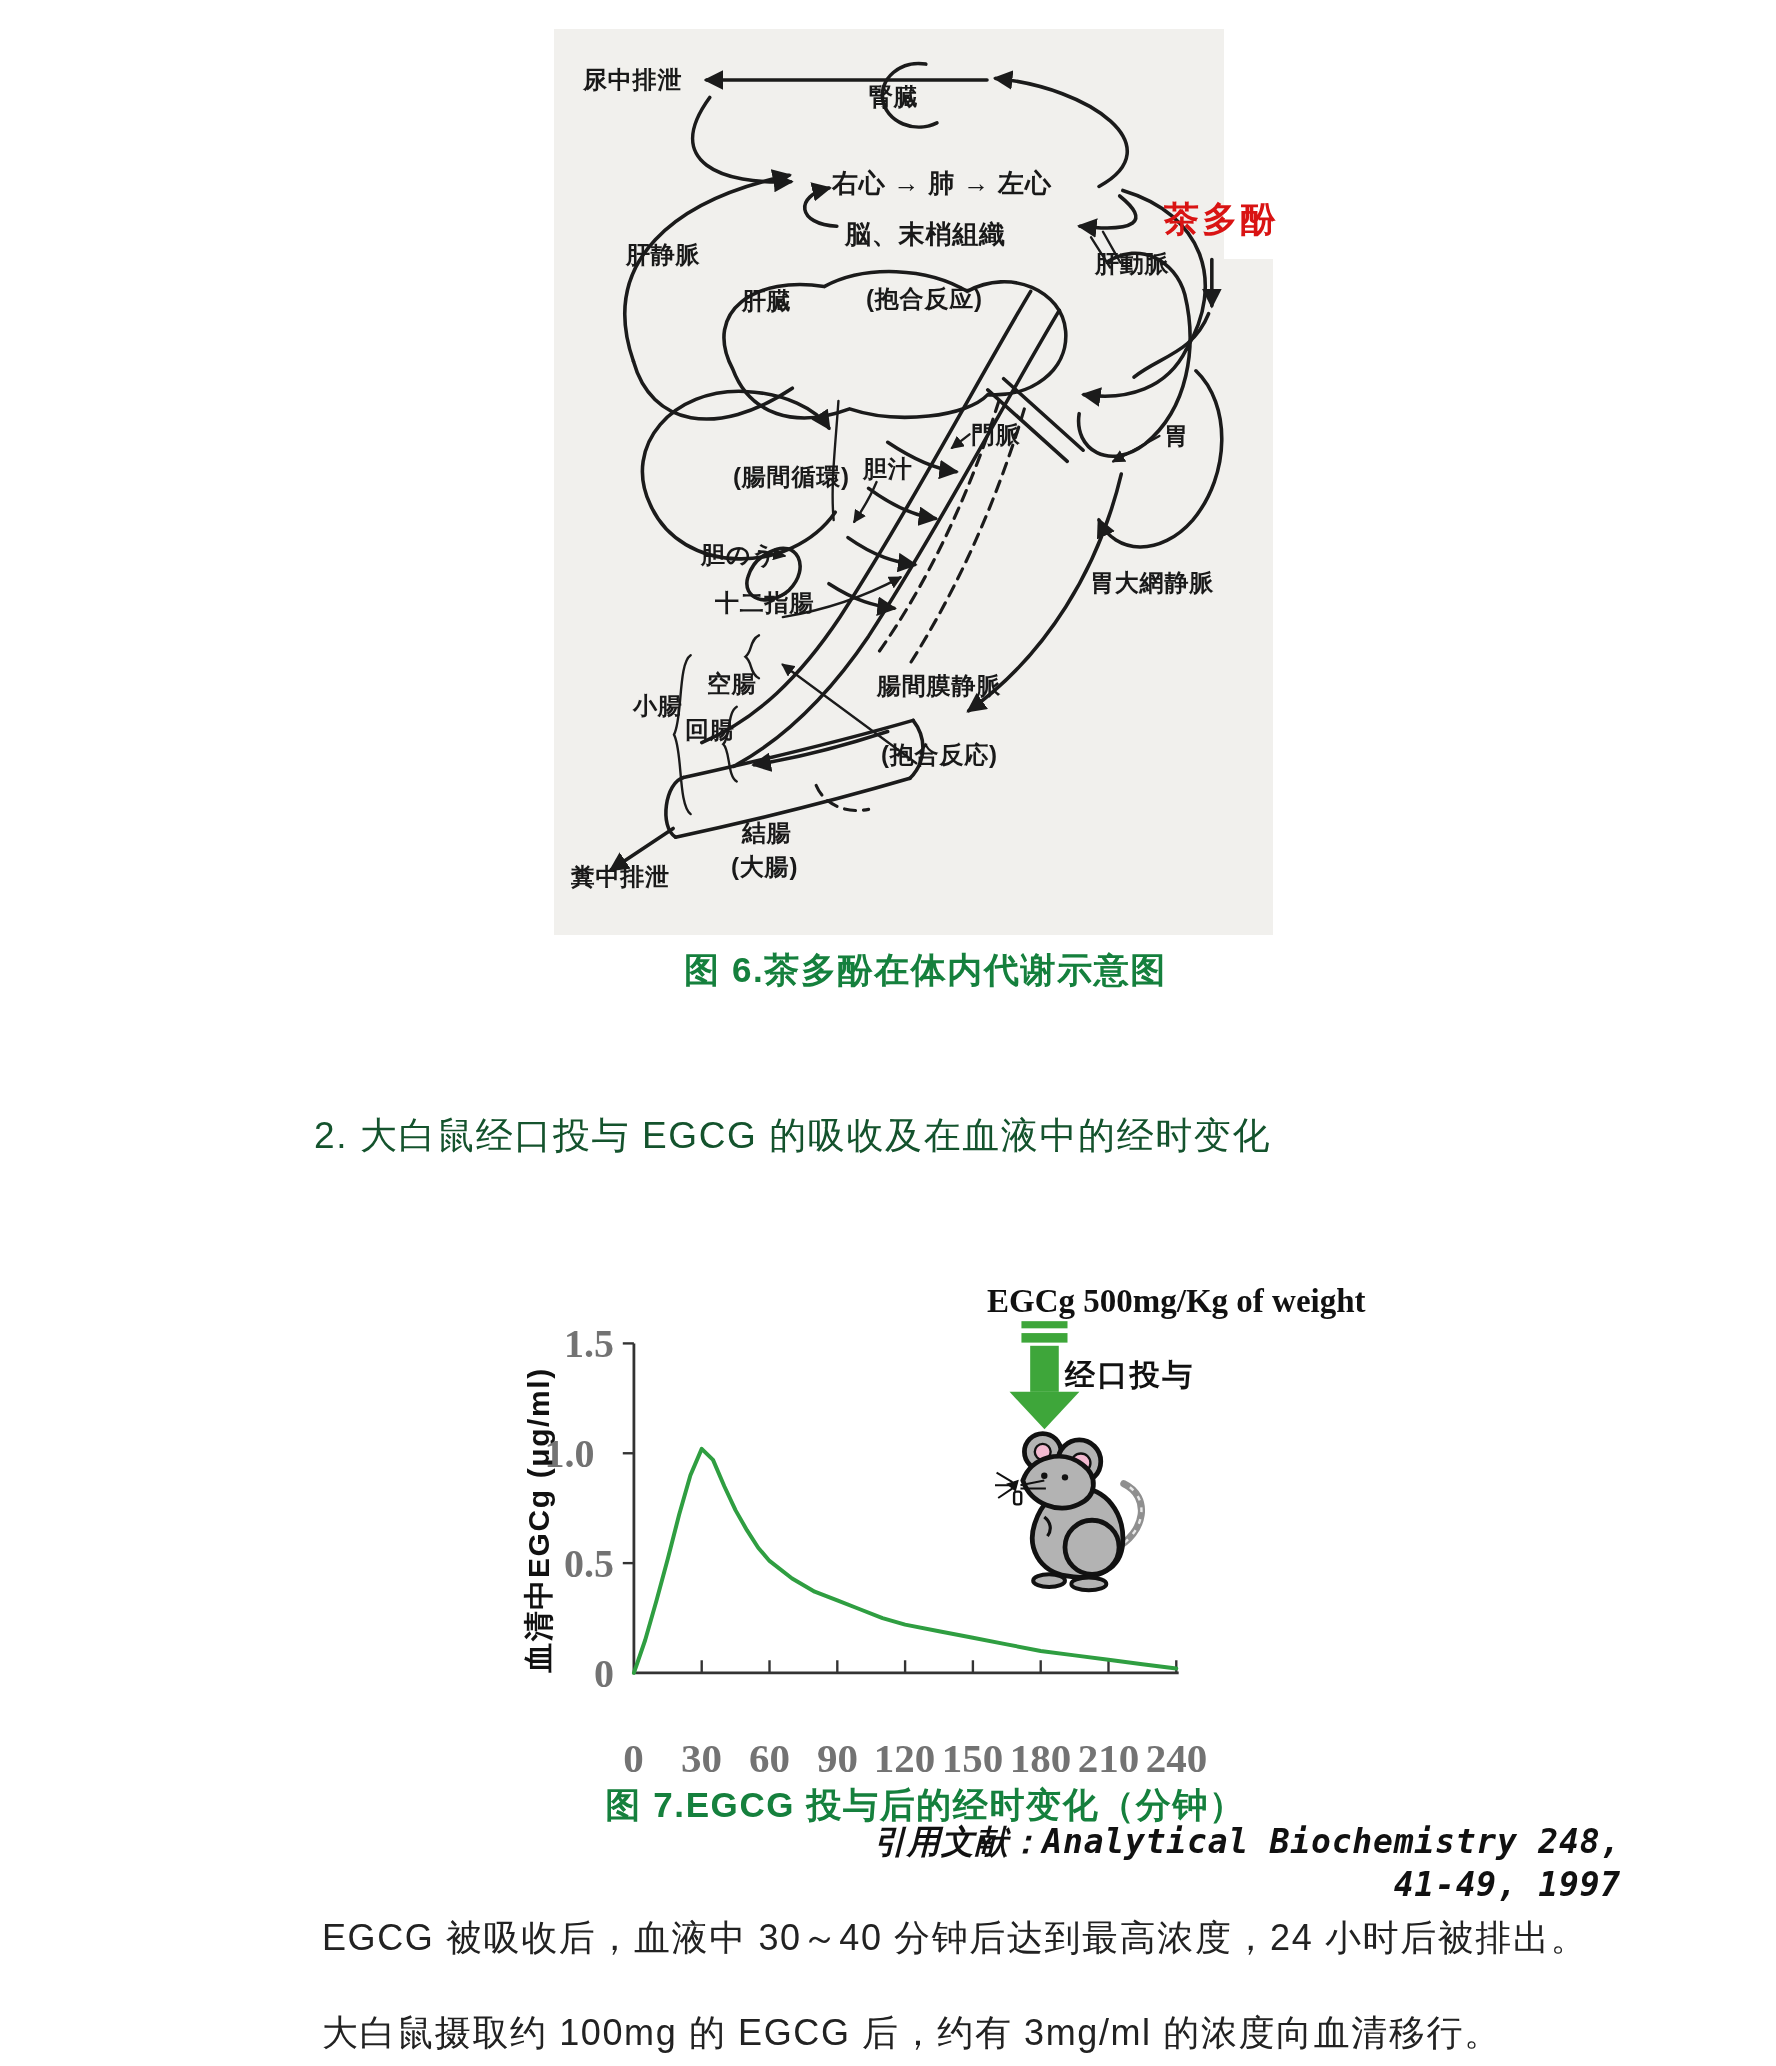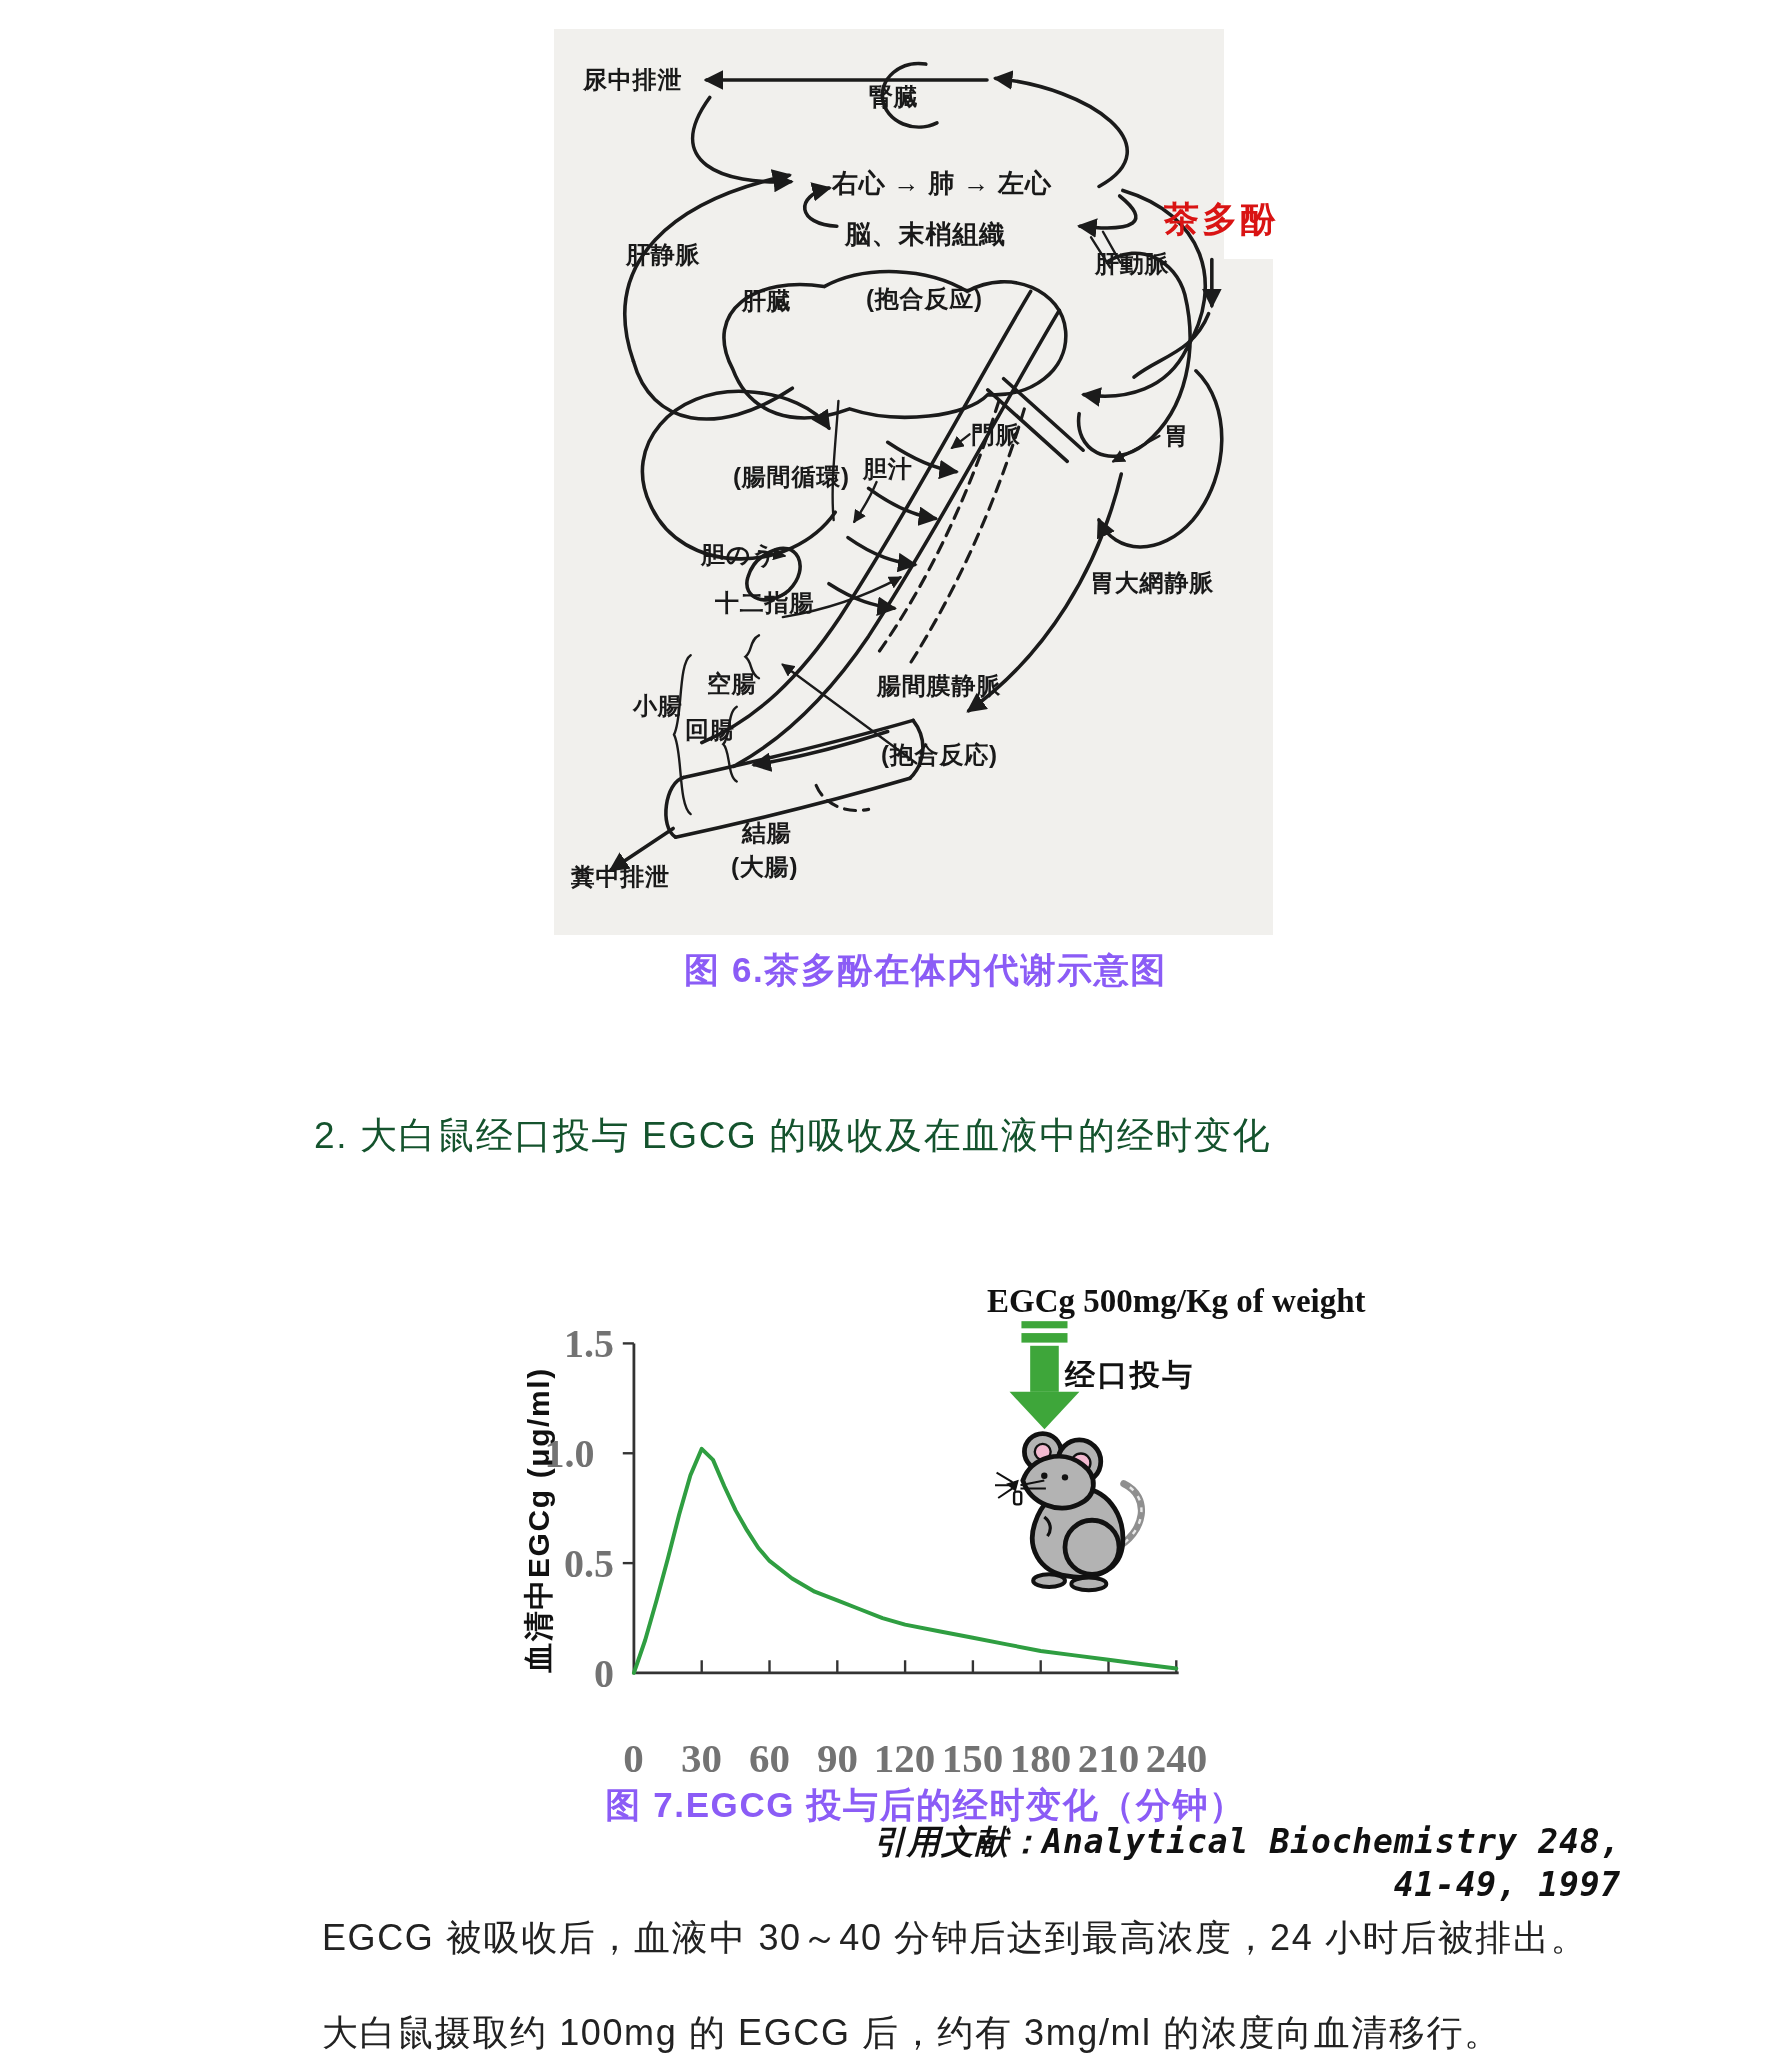--- a/index.html
+++ b/index.html
@@ -16,21 +16,21 @@
   .red-lbl{position:absolute;font-weight:700;font-size:35px;color:#d91313;
        white-space:nowrap;letter-spacing:3.2px;}
   .white-patch{position:absolute;background:#ffffff;}
 
   .st{fill:none;stroke:#1b1b1b;stroke-width:4.5;stroke-linecap:round;}
   .thin{fill:none;stroke:#1b1b1b;stroke-width:3;stroke-linecap:round;}
   .dsh{fill:none;stroke:#1b1b1b;stroke-width:4;stroke-dasharray:14 10;stroke-linecap:round;}
 
   
   .caption{position:absolute;font-weight:700;font-size:35px;text-align:center;
-           letter-spacing:1.6px;color:#8b5cf6;}
+           letter-spacing:1.6px;color:#15803d;}
   #heading{position:absolute;left:314px;top:1111px;font-weight:400;font-size:37px;
            letter-spacing:1.6px;color:#14532d;}
   .bodytext{position:absolute;left:322px;font-weight:400;font-size:36px;
             letter-spacing:1.6px;color:#222;}
   #citation{position:absolute;left:795px;top:1820px;width:826px;text-align:right;
             font-style:italic;font-size:33px;font-weight:600;letter-spacing:0.8px;
             font-family:"DejaVu Sans Mono",monospace;color:#111;}
 
   
   #fig7{position:absolute;left:509px;top:1264px;width:874px;height:540px;}

